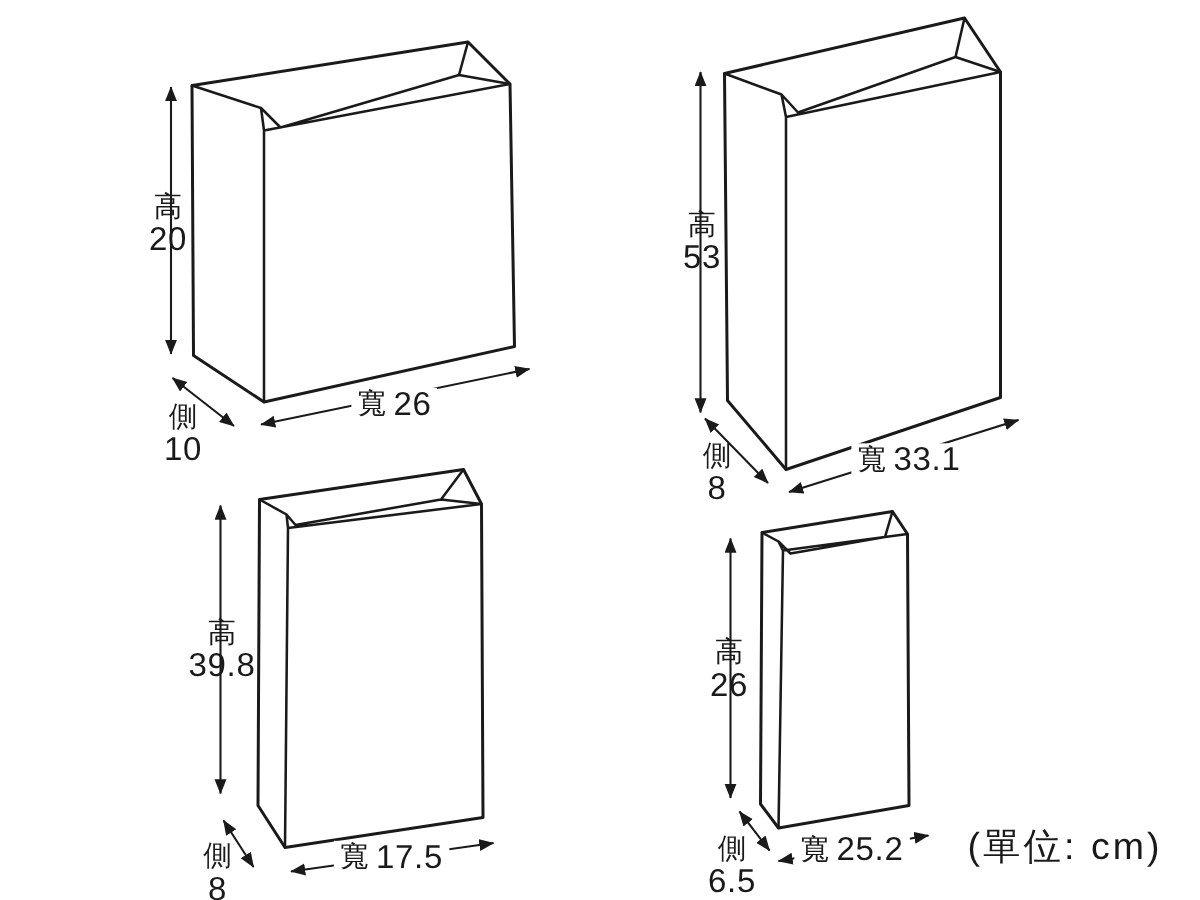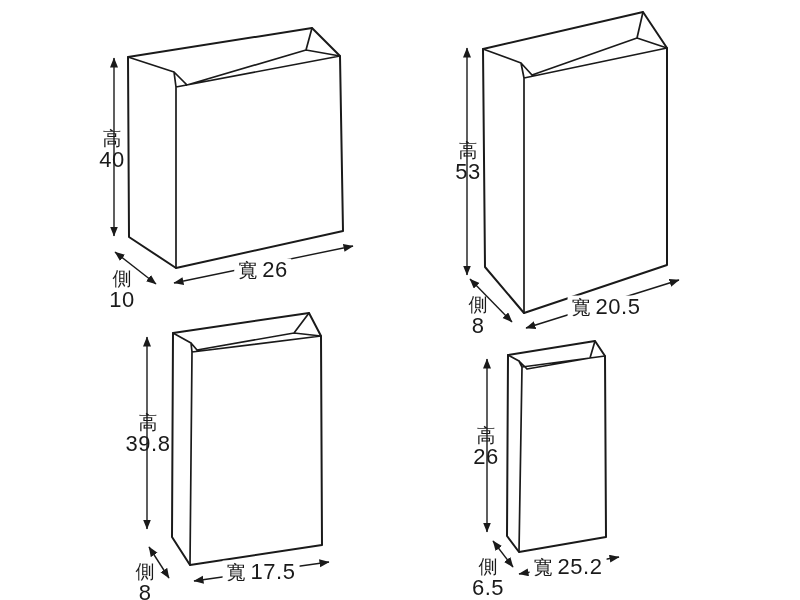--- a/index.html
+++ b/index.html
@@ -67,42 +67,42 @@
       <path d="M194,581 L329,562" marker-start="url(#ah)" marker-end="url(#ah)"></path>
 
       <path d="M487,359 L487,532" marker-start="url(#ah)" marker-end="url(#ah)"></path>
       <path d="M493,541 L513,567" marker-start="url(#ah)" marker-end="url(#ah)"></path>
       <path d="M519,574 L619,557" marker-start="url(#ah)" marker-end="url(#ah)"></path>
     </g>
   </svg>
 
   <div class="dim" style="left:112px;top:150px;">
     <span class="cjk">高</span>
-    <span class="num">40</span>
+    <span class="num">20</span>
   </div>
   <div class="dim" style="left:122px;top:290px;">
     <span class="cjk">側</span>
     <span class="num">10</span>
   </div>
   <div class="dim horiz" style="left:263px;top:270px;">
     <span class="cjk">寬</span>
     <span class="num">26</span>
   </div>
 
   <div class="dim" style="left:468px;top:162px;">
     <span class="cjk">高</span>
     <span class="num">53</span>
   </div>
   <div class="dim" style="left:478px;top:316px;">
     <span class="cjk">側</span>
     <span class="num">8</span>
   </div>
   <div class="dim horiz" style="left:606px;top:307px;">
     <span class="cjk">寬</span>
-    <span class="num">20.5</span>
+    <span class="num">33.1</span>
   </div>
 
   <div class="dim" style="left:148px;top:434px;">
     <span class="cjk">高</span>
     <span class="num">39.8</span>
   </div>
   <div class="dim" style="left:145px;top:583px;">
     <span class="cjk">側</span>
     <span class="num">8</span>
   </div>
@@ -117,14 +117,15 @@
   </div>
   <div class="dim" style="left:488px;top:578px;">
     <span class="cjk">側</span>
     <span class="num">6.5</span>
   </div>
   <div class="dim horiz" style="left:568px;top:567px;">
     <span class="cjk">寬</span>
     <span class="num">25.2</span>
   </div>
 
+  <div class="unit-note" style="left:710px;top:564px;">(單位: cm)</div>
 
 </div>
 
 </body></html>

